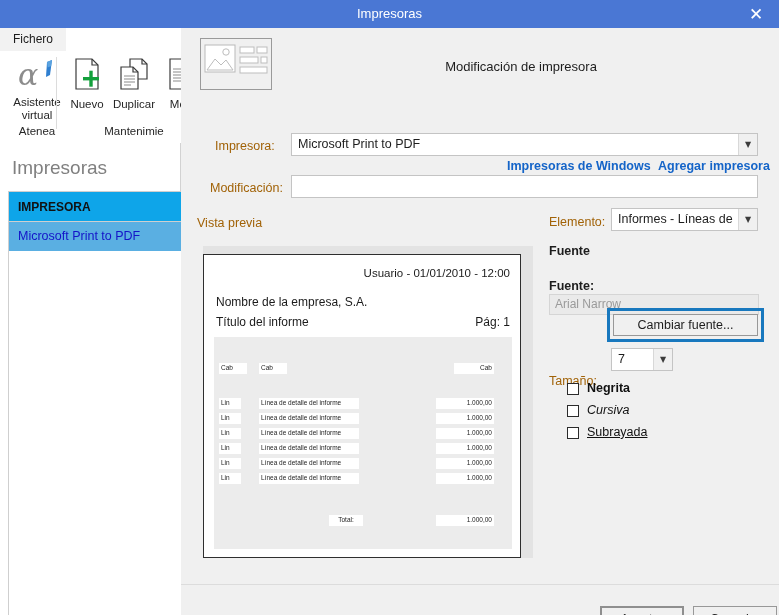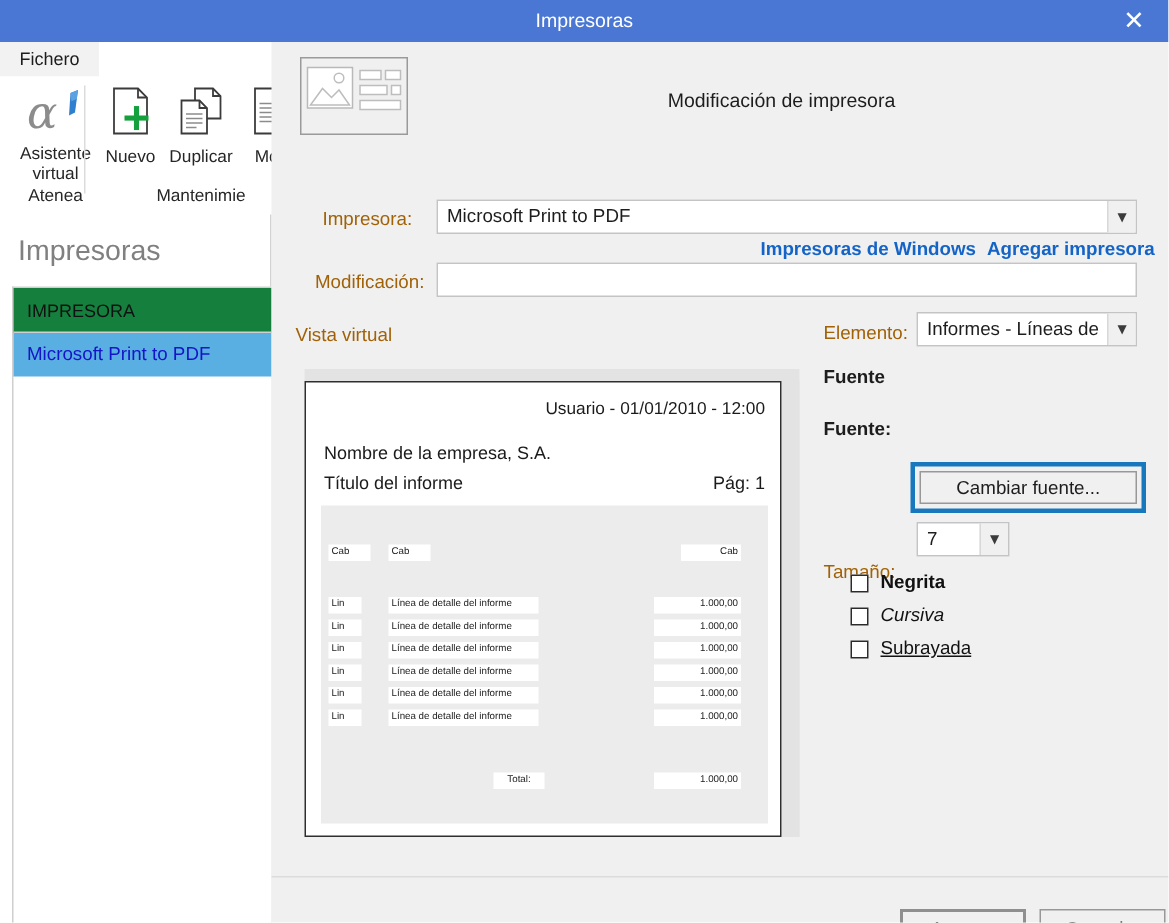--- a/index.html
+++ b/index.html
@@ -71,22 +71,22 @@
   }
   .list-box {
     position: absolute; left: 8px; top: 48px; width: 173px; height: 425px;
     border-top: 1px solid #cfcfcf;
     border-left: 1px solid #cfcfcf;
     background: #ffffff;
   }
   .list-header {
     position: absolute; left: 0; top: 0; width: 172px; height: 30px;
     line-height: 30px; padding-left: 9px;
-    font-size: 12px; font-weight: normal; color: #111111;
-    border-bottom: 1px solid #cfcfcf; background: #15803d;
+    font-size: 12px; font-weight: bold; color: #111111;
+    border-bottom: 1px solid #cfcfcf; background: #0ea5e9;
   }
   .list-row {
     position: absolute; left: 0; top: 30px; width: 172px; height: 29px;
     line-height: 29px; padding-left: 9px;
     font-size: 12.5px; color: #1a0dab;
     background: #5aafe2; cursor: pointer;
   }
   .list-row .list-row-text { color: #1414c8; }
 
   
@@ -332,21 +332,21 @@
     </div>
 
     <div class="link" style="left:326px; top:131px;">Impresoras de Windows</div>
     <div class="link" style="left:477px; top:131px;">Agregar impresora</div>
 
     <div class="lbl" style="left:29px; top:153px;">Modificación:</div>
     <div class="field" style="left:110px; top:147px; width:467px;">
       <div class="field-text"></div>
     </div>
 
-    <div class="lbl" style="left:16px; top:188px;">Vista virtual</div>
+    <div class="lbl" style="left:16px; top:188px;">Vista previa</div>
 
     <div class="lbl" style="left:368px; top:187px;">Elemento:</div>
     <div class="field" style="left:430px; top:180px; width:147px;">
       <div class="field-text">Informes - Líneas de det</div>
       <div class="combo-arrow">▼</div>
     </div>
 
     <div class="expander">❯</div>
 
     <div class="preview-outer">
@@ -389,20 +389,23 @@
 
           <div class="pv-cell center" style="left:115px; top:178px; width:34px;">Total:</div>
           <div class="pv-cell right" style="left:222px; top:178px; width:58px;">1.000,00</div>
         </div>
       </div>
     </div>
 
     <div class="section-title" style="left:368px; top:216px;">Fuente</div>
     <div class="section-title" style="left:368px; top:251px;">Fuente:</div>
 
+    <div class="readonly-field" style="left:368px; top:266px; width:210px;">
+      <div class="readonly-text">Arial Narrow</div>
+    </div>
 
     <div class="focus-ring" style="left:426px; top:280px; width:157px; height:34px;"></div>
     <div class="btn" style="left:432px; top:286px; width:145px; height:22px; line-height:20px;">Cambiar fuente...</div>
 
     <div class="lbl" style="left:368px; top:326px;margin-top:20px;">Tamaño:</div>
     <div class="field" style="left:430px; top:320px; width:62px;">
       <div class="field-text">7</div>
       <div class="combo-arrow">▼</div>
     </div>
 

